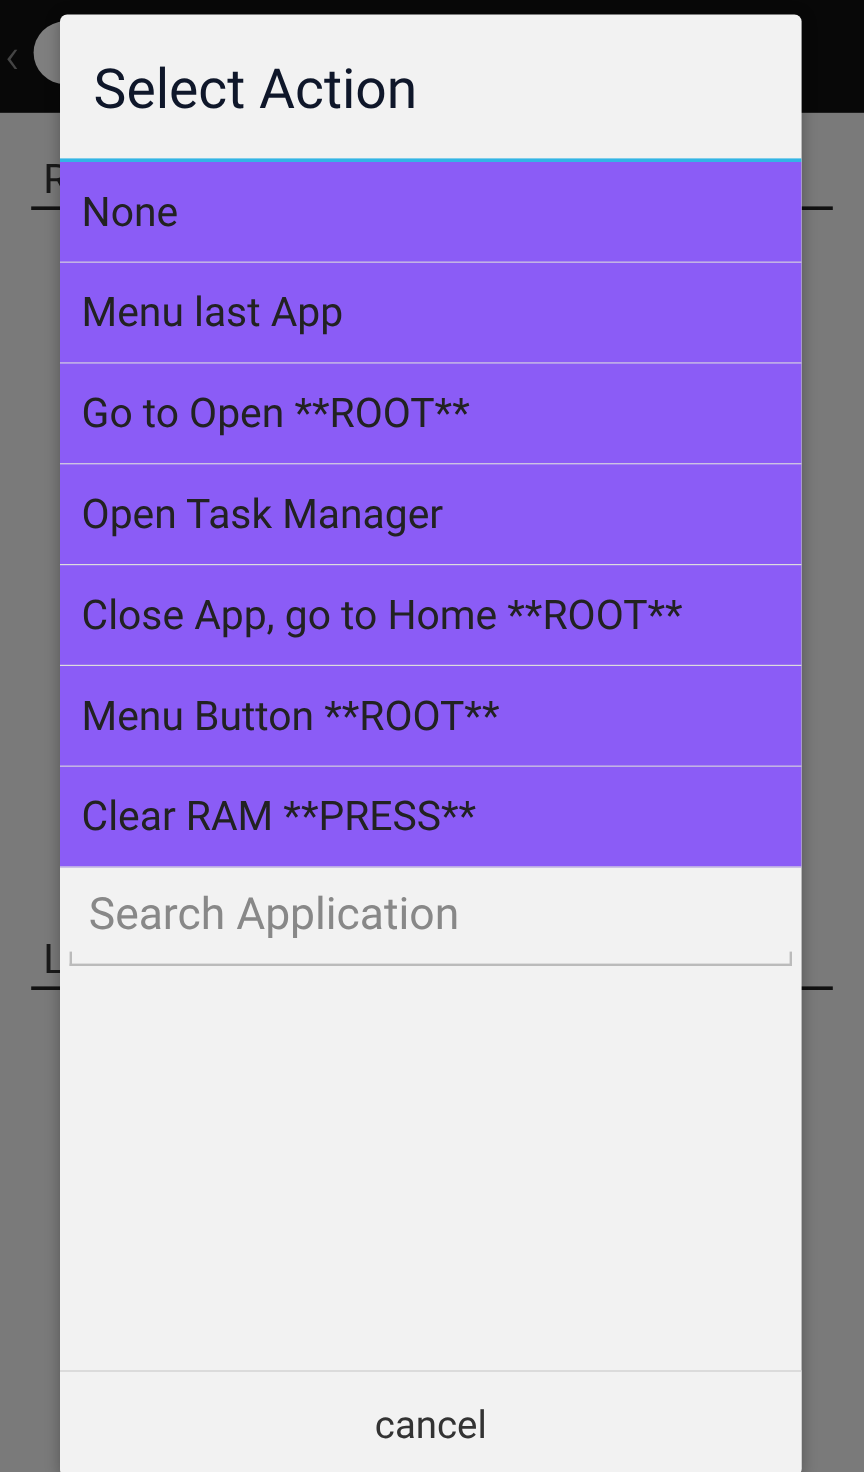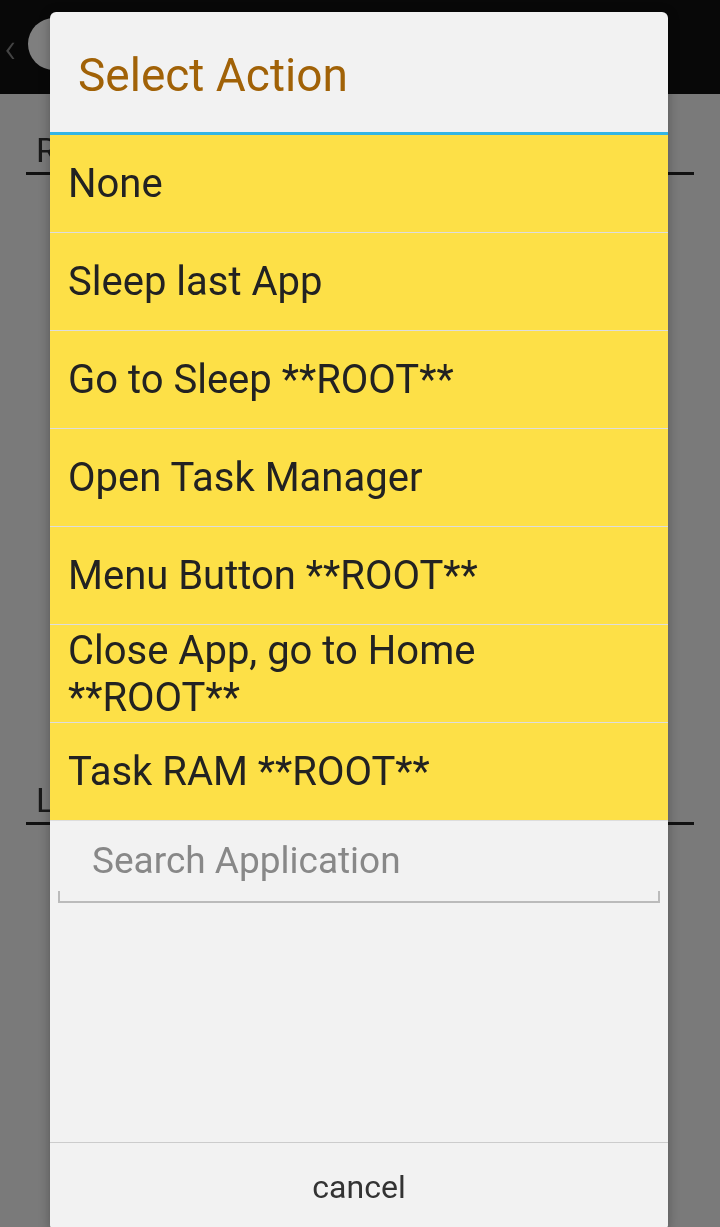--- a/index.html
+++ b/index.html
@@ -105,38 +105,38 @@
       background: #f2f2f2;
       border-radius: 6px;
       display: flex;
       flex-direction: column;
       overflow: hidden;
       box-shadow: 0 2px 12px rgba(0,0,0,0.3);
     }
     .dialog-title {
       padding: 36px 28px 30px 28px;
       font-size: 46px;
-      color: #a16207;
+      color: #0f172a;
       font-weight: 400;
       border-bottom: 3px solid #33b5e5;
     }
     .dialog-list {
       flex: 1;
       display: flex;
       flex-direction: column;
     }
     .dialog-item {
       padding: 0 18px;
-      font-size: 40px;
+      font-size: 34px;
       color: #222;
       border-bottom: 1px solid #ddd;
-      height: 98px;
+      height: 84px;
       display: flex;
       align-items: center;
-      background: #fde047;
+      background: #8b5cf6;
     }
     .search-container {
       position: relative;
       height: 82px;
       padding: 6px 8px;
     }
     .search-container::before,
     .search-container::after {
       content: '';
       position: absolute;
@@ -154,21 +154,20 @@
       right: 8px;
       height: 2px;
       background: #bbb;
     }
     .search-placeholder {
       position: absolute;
       top: 18px;
       left: 24px;
       font-size: 37px;
       color: #888;
-      margin-left: 18px;
     }
     .dialog-footer {
       height: 88px;
       display: flex;
       align-items: center;
       justify-content: center;
       font-size: 32px;
       color: #333;
       border-top: 1px solid #ccc;
       background: #f2f2f2;
@@ -188,25 +187,25 @@
   <div class="bg-underline-l"></div>
   <div class="bg-text-bottom">Long PRESS</div>
 </div>
 
 <div class="scrim"></div>
 
 <div class="dialog">
   <div class="dialog-title">Select Action</div>
   <div class="dialog-list">
     <div class="dialog-item">None</div>
-    <div class="dialog-item">Sleep last App</div>
-    <div class="dialog-item">Go to Sleep **ROOT**</div>
+    <div class="dialog-item">Menu last App</div>
+    <div class="dialog-item">Go to Open **ROOT**</div>
     <div class="dialog-item">Open Task Manager</div>
+    <div class="dialog-item">Close App, go to Home **ROOT**</div>
     <div class="dialog-item">Menu Button **ROOT**</div>
-    <div class="dialog-item">Close App, go to Home **ROOT**</div>
-    <div class="dialog-item">Task RAM **ROOT**</div>
+    <div class="dialog-item">Clear RAM **PRESS**</div>
     <div class="search-container">
       <div class="search-placeholder">Search Application</div>
       <div class="search-line"></div>
     </div>
   </div>
   <div class="dialog-footer">cancel</div>
 </div>
 
 </body></html>

